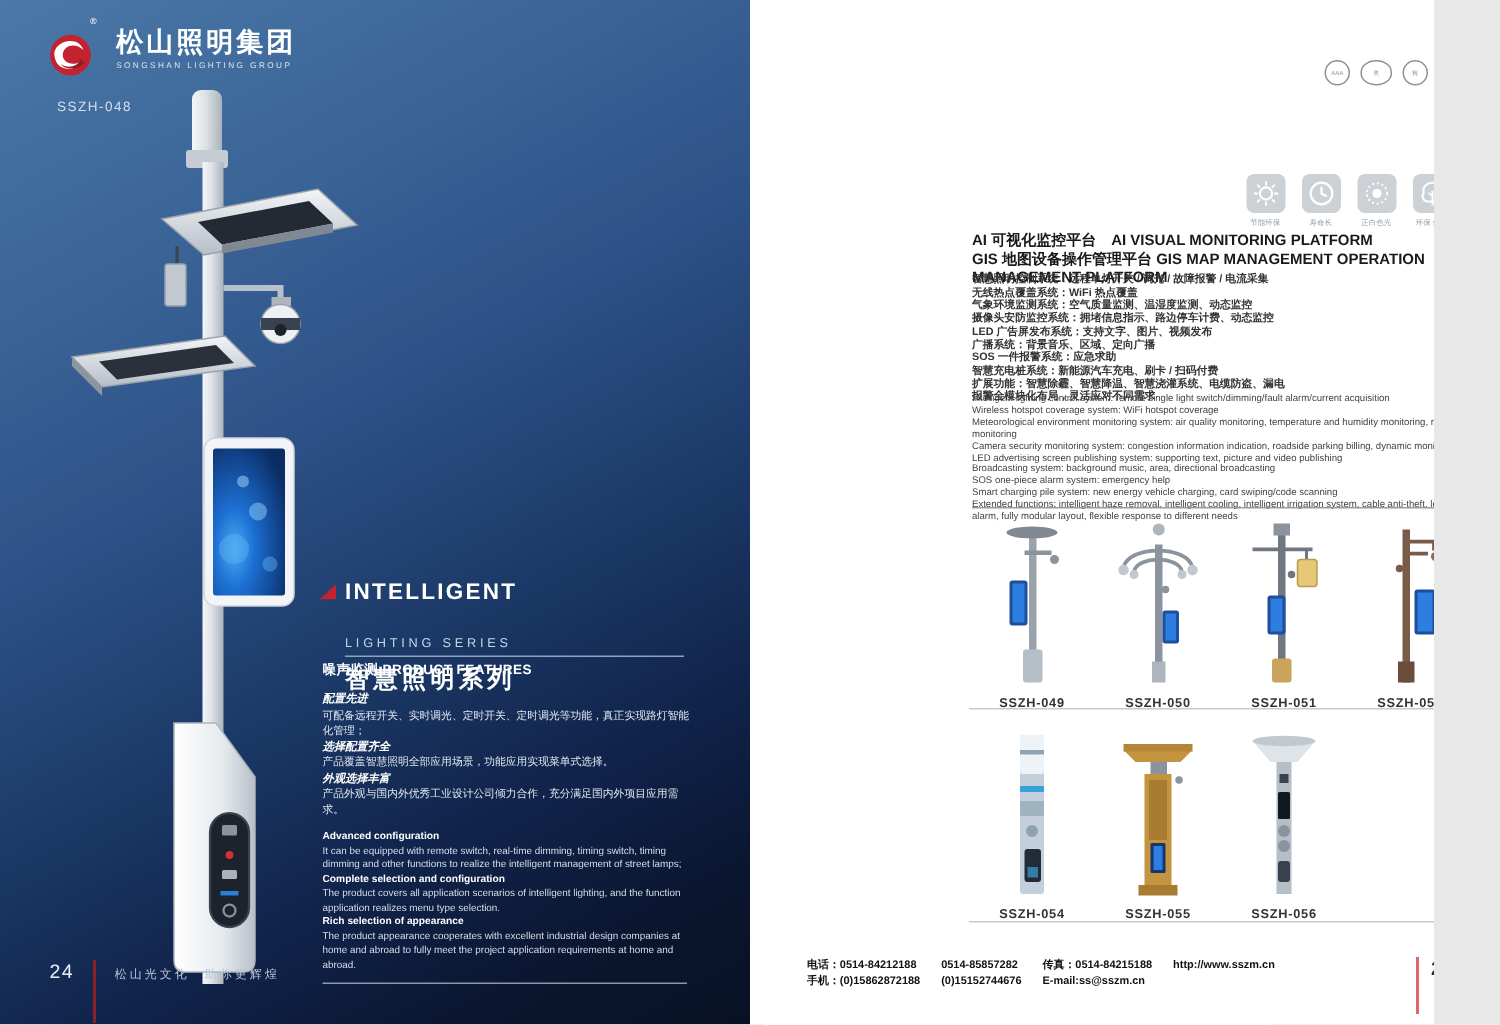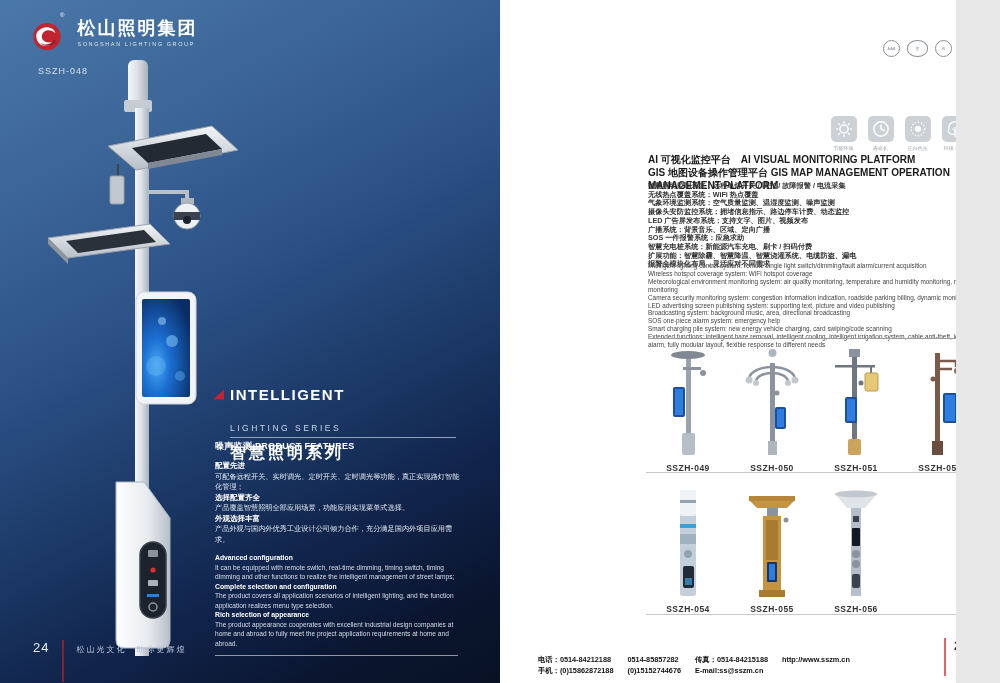--- a/index.html
+++ b/index.html
@@ -21,21 +21,21 @@
   .series-block{left:213px;top:386px;color:#fff;width:250px;}
   .series-title-row{display:flex;align-items:center;}
   .red-tri{width:11px;height:10px;background:#c32230;clip-path:polygon(100% 0,100% 100%,0 100%);margin-right:6px;}
   .series-en{font-size:15px;font-weight:bold;letter-spacing:1.5px;}
   .series-sub{font-size:8.5px;letter-spacing:2.5px;color:#c9d4e3;margin:20px 0 0 17px;}
   .series-rule{margin:4px 0 0 17px;width:226px;border-top:1px solid #90a2bd;}
   .series-cn{font-size:16px;font-weight:bold;letter-spacing:3px;margin:5px 0 0 17px;}
 
   .features{left:215px;top:440px;width:245px;color:#e8edf5;}
   .feat-head{font-size:9px;font-weight:bold;color:#fff;letter-spacing:.3px;margin-bottom:8px;}
-  .feat-title{font-size:7.5px;font-weight:bold;color:#fff;line-height:10.5px;}
+  .feat-title{font-size:7.5px;font-weight:bold;color:#fff;line-height:10.5px;font-style:italic;}
   .feat-body{font-size:7.2px;line-height:10.5px;color:#dfe6f0;}
   .feat-en{margin-top:8px;}
   .feat-title-en{font-size:6.8px;font-weight:bold;color:#fff;line-height:9.5px;}
   .feat-body-en{font-size:6.6px;line-height:9.5px;color:#d5dde9;}
   .feat-rule{margin-top:7px;width:243px;border-top:1px solid rgba(255,255,255,.55);}
 
   .left-footer{left:33px;top:640px;display:flex;align-items:flex-start;color:#e6ecf5;}
   .page-num-left{font-size:13px;letter-spacing:1px;}
   .red-vline-left{width:2px;height:42px;background:#8d1f26;margin:0 12px 0 13px;}
   .slogan{font-size:8px;letter-spacing:2px;color:#b9c6d9;margin-top:4px;}
@@ -61,21 +61,21 @@
   .specs-en{left:148px;top:262px;width:336px;}
   .specs-en div{font-size:6.4px;line-height:7.9px;color:#444;}
   .spec-rule{left:148px;width:332px;border-top:1px solid #9b9b9b;}
 
   .prod-row{left:146px;width:336px;display:flex;}
   .prod-cell{width:84px;display:flex;flex-direction:column;align-items:center;}
   .prod-art{height:118px;display:flex;align-items:flex-end;}
   .prod-label{font-size:8.5px;font-weight:bold;color:#333;letter-spacing:.5px;margin-top:3px;}
   .prod-rule{left:146px;width:336px;border-top:1px solid #c9c9c9;}
 
-  .contact{left:38px;top:637px;display:flex;font-size:7.3px;font-weight:bold;color:#111;line-height:11px;margin-top:17px;}
+  .contact{left:38px;top:637px;display:flex;font-size:7.3px;font-weight:bold;color:#111;line-height:11px;}
   .c-col{margin-right:14px;white-space:nowrap;}
   .right-footer{left:444px;top:638px;display:flex;align-items:flex-start;justify-content:space-between;}
   .red-vline-right{width:2px;height:38px;background:#e0666b;margin-right:8px;}
   .page-num-right{font-size:13px;font-weight:bold;color:#2b2b2b;}
 </style>
 </head>
 <body>
 
 <div class="sheet">
 
@@ -269,21 +269,21 @@
         <div class="ficon-label">环保 健康</div>
       </div>
     </div>
 
     <div class="abs plat-head plat1">AI 可视化监控平台　AI VISUAL MONITORING PLATFORM</div>
     <div class="abs plat-head plat2">GIS 地图设备操作管理平台 GIS MAP MANAGEMENT OPERATION MANAGEMENT PLATFORM</div>
 
     <div class="abs specs-cn">
       <div>智慧照明控制系统：远程单灯开关 / 调光 / 故障报警 / 电流采集</div>
       <div>无线热点覆盖系统：WiFi 热点覆盖</div>
-      <div>气象环境监测系统：空气质量监测、温湿度监测、噪声监测</div>
+      <div>气象环境监测系统：空气质量监测、温湿度监测、动态监控</div>
       <div>摄像头安防监控系统：拥堵信息指示、路边停车计费、动态监控</div>
       <div>LED 广告屏发布系统：支持文字、图片、视频发布</div>
       <div>广播系统：背景音乐、区域、定向广播</div>
       <div>SOS 一件报警系统：应急求助</div>
       <div>智慧充电桩系统：新能源汽车充电、刷卡 / 扫码付费</div>
       <div>扩展功能：智慧除霾、智慧降温、智慧浇灌系统、电缆防盗、漏电</div>
       <div>报警全模块化布局，灵活应对不同需求</div>
     </div>
 
     <div class="abs specs-en">

